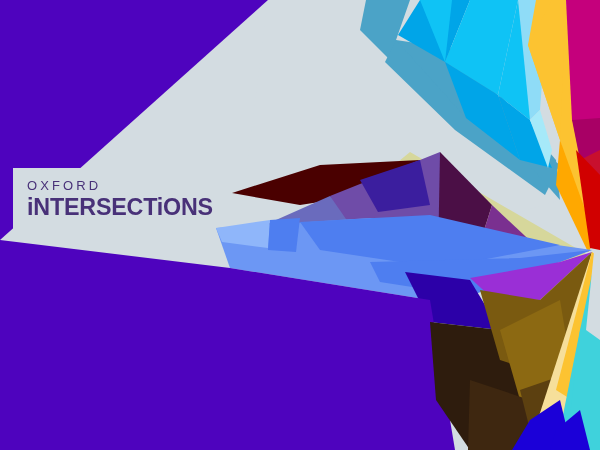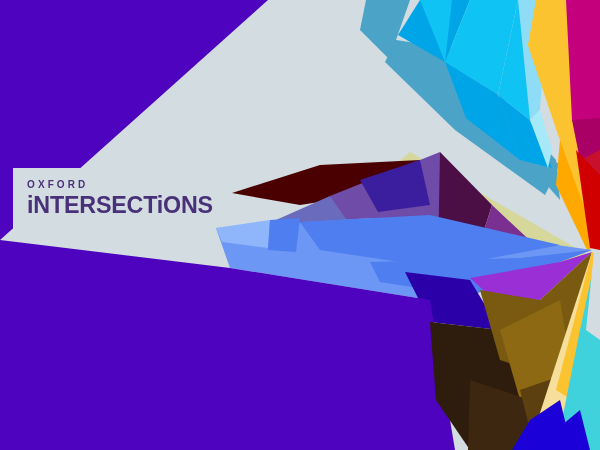--- a/index.html
+++ b/index.html
@@ -34,22 +34,22 @@
     width: 194px;
     height: 62px;
     display: flex;
     flex-direction: column;
     justify-content: center;
     align-items: flex-start;
     padding-left: 14px;
     box-sizing: border-box;
   }
   #logo-oxford {
-    font-size: 10px;
-    font-weight: 700;
+    font-size: 13px;
+    font-weight: 400;
     letter-spacing: 3.1px;
     line-height: 1;
     margin-bottom: 3px;
     white-space: nowrap;
   }
   #logo-intersections {
     font-size: 24.5px;
     font-weight: 800;
     letter-spacing: -0.2px;
     line-height: 1;

